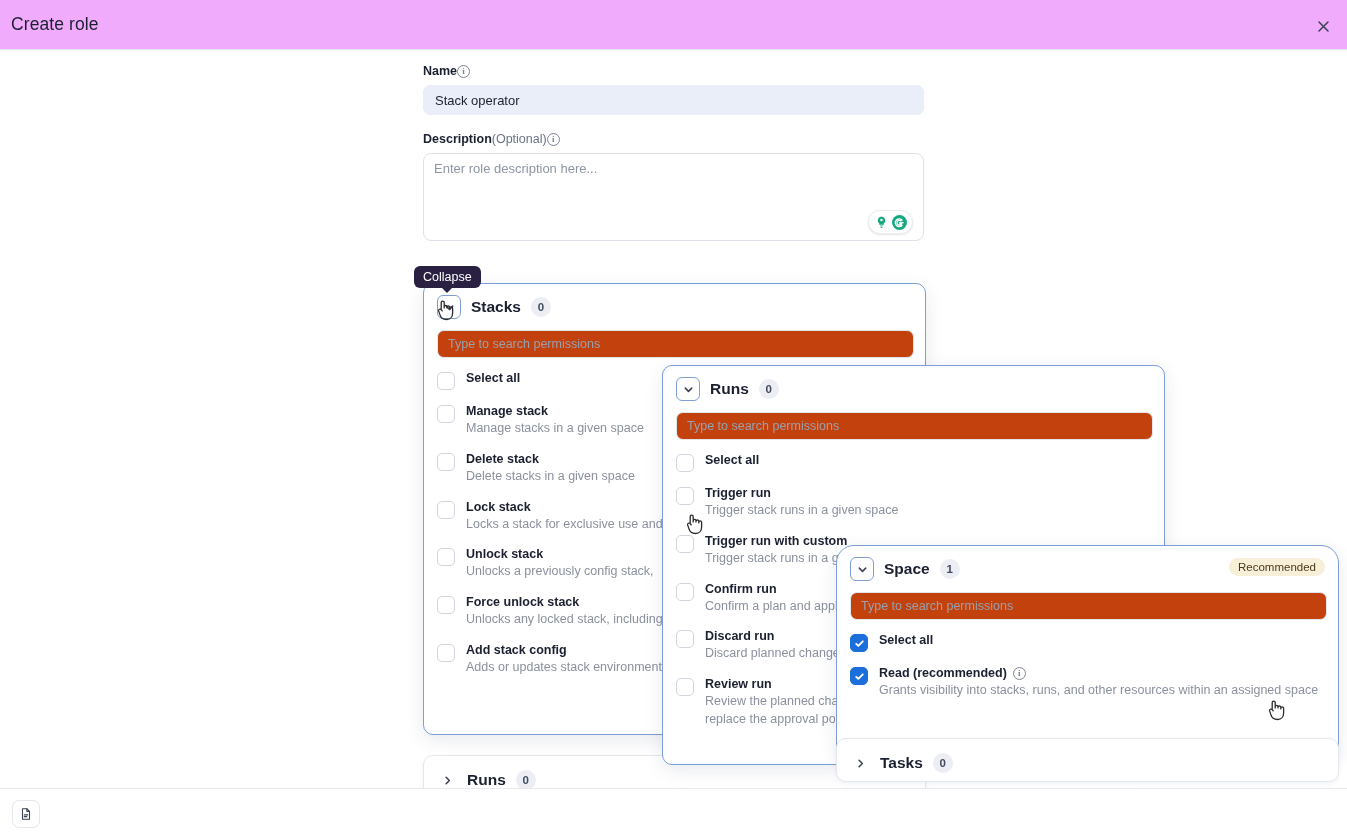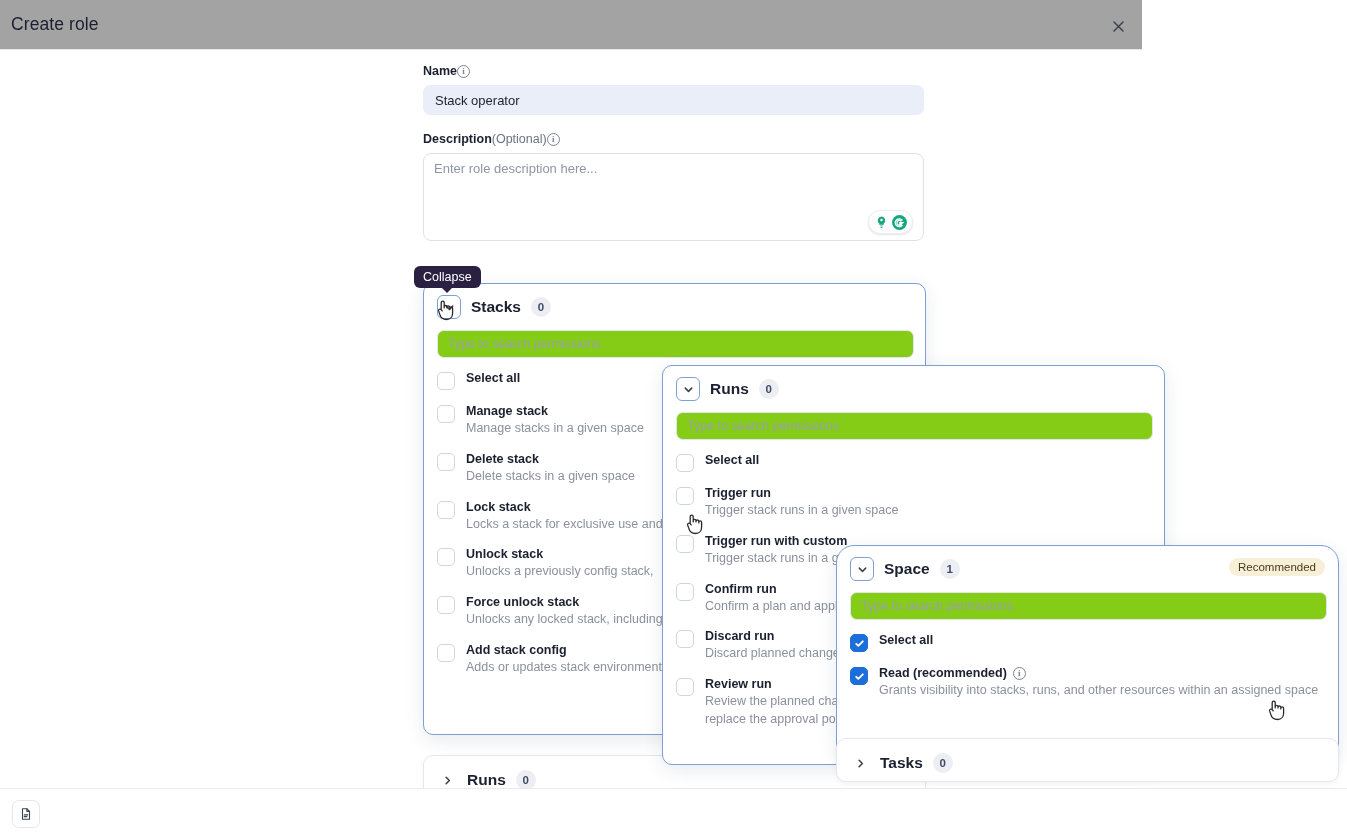--- a/index.html
+++ b/index.html
@@ -7,22 +7,22 @@
     width: 1347px; height: 840px;
     font-family: "Liberation Sans", sans-serif;
     background: #ffffff;
     color: #1b1f2b;
     overflow: hidden;
   }
   #root { position: relative; width: 1347px; height: 840px; background:#fff; }
 
   
   .modal-header {
-    position: absolute; left: 0; top: 0; width: 1142px; height: 50px;
-    border-bottom: 1px solid #e7e9ef; background:#a3a3a3;
+    position: absolute; left: 0; top: 0; width: 1347px; height: 50px;
+    border-bottom: 1px solid #e7e9ef; background:#f0abfc;
   }
   .modal-title {
     position: absolute; left: 11px; top: 14px;
     font-size: 17.5px; font-weight: 400; color: #1b2030; letter-spacing: .1px;
   }
   .close-btn {
     position:absolute; right: 10px; top: 12px; width: 28px; height: 28px;
     display:flex; align-items:center; justify-content:center;
     border-radius: 6px; cursor: pointer; color:#3b4252;
   }
@@ -98,21 +98,21 @@
     display:flex; align-items:center; justify-content:center;
   }
   .rec-badge {
     position:absolute; right: 13px; top: 12px;
     padding: 3px 9px; border-radius: 11px;
     background:#f8efd9; color:#4a3a1c;
     font-size: 11.5px; font-weight: 400; white-space: nowrap;
   }
   .search-input {
     display:block; height: 28px; border-radius: 7px;
-    border: 1px solid #e2e5ec; background:#84cc16;
+    border: 1px solid #e2e5ec; background:#c2410c;
     font-size: 12.5px; color:#1b2030; padding: 8px 10px;
     margin: 11px 13px 0 13px;
     font-family:"Liberation Sans", sans-serif; outline:none;
   }
   .search-input::placeholder { color:#9aa0ad; }
 
   .perm-list { padding: 13px 13px 0 13px; }
   .perm-row { display:flex; gap: 11px; margin-bottom: 14px; }
   .cb {
     width: 18px; height: 18px; border-radius: 5px;

